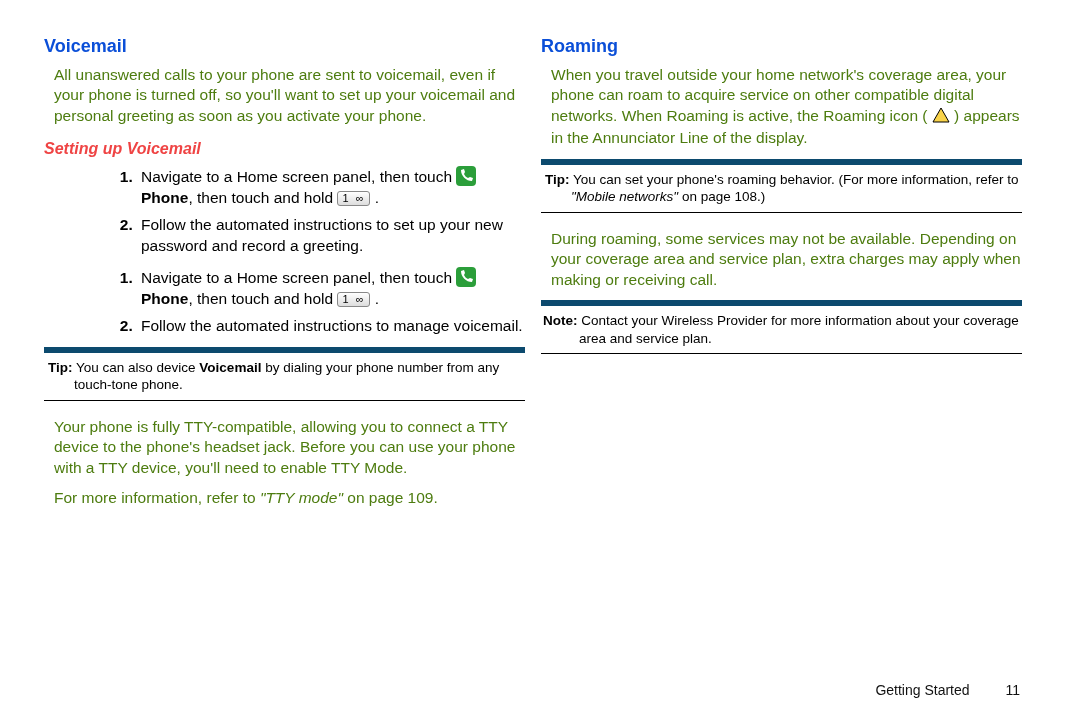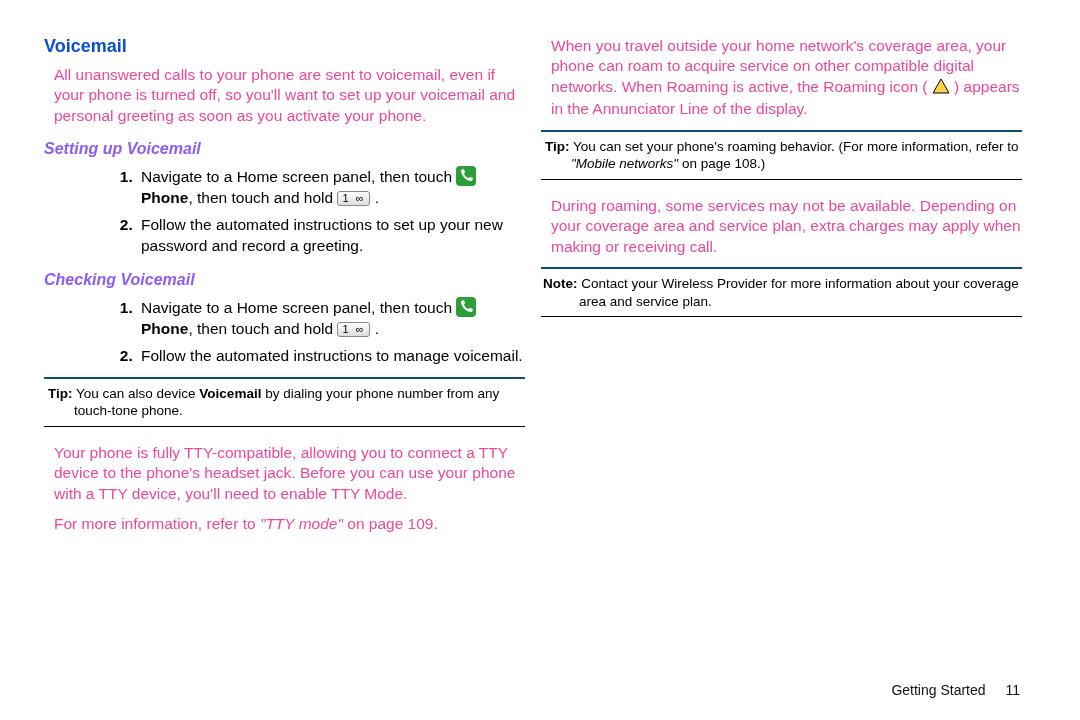--- a/index.html
+++ b/index.html
@@ -24,52 +24,52 @@
     min-width: 0;
   }
   .h2 {
     color: #0b4fd8;
     font-weight: 700;
     font-size: 18px;
     margin: 0 0 8px 0;
     font-family: Arial, Helvetica, sans-serif;
   }
   .h3 {
-    color: #8b5cf6;
+    color: #ef4444;
     font-style: italic;
     font-weight: 700;
     font-size: 16px;
     margin: 14px 0 8px 0;
   }
   .para {
     font-size: 15.5px;
     line-height: 1.32;
     margin: 0 0 10px 0;
     padding-left: 10px;
-    color: #ec4899;
+    color: #4d7c0f;
   }
   ol {
     padding-left: 46px;
     margin: 4px 0 10px 0;
   }
   ol li {
     font-size: 15.5px;
     line-height: 1.35;
     padding-left: 4px;
     margin-bottom: 6px;
     margin-left: 47px;
   }
   ol li::marker {
     font-weight: 700;
   }
   .strong { font-weight: 700; }
   .tip {
     font-size: 13.5px;
     line-height: 1.3;
-    border-top: 2px solid #0c4a6e;
+    border-top: 6px solid #0c4a6e;
     border-bottom: 1px solid #000;
     padding: 6px 0 6px 0;
     margin: 6px 0 16px 0;
   }
   .tip-label { font-weight: 700; }
   .tip-body { display:block; padding-left: 30px; text-indent: -26px; }
   .note-body { display:block; padding-left: 38px; text-indent: -36px; }
   .ref-italic { font-style: italic; }
   .phone-icon {
     display: inline-block;
@@ -95,21 +95,21 @@
   .roam-icon {
     display:inline-block; vertical-align:-2px;
   }
   .footer {
     position: absolute;
     bottom: 22px;
     right: 60px;
     font-size: 14px;
     color: #111;
   }
-  .footer .pn { margin-left: 16px; }
+  .footer .pn { margin-left: 32px; }
 </style>
 </head>
 <body>
 
 <div class="page">
 
   <div class="col">
 
     <div class="h2">Voicemail</div>
     <p class="para">All unanswered calls to your phone are sent to voicemail, even if your phone is turned off, so you'll want to set up your voicemail and personal greeting as soon as you activate your phone.</p>
@@ -122,21 +122,20 @@
           <svg width="16" height="16" viewBox="0 0 16 16">
               <path d="M3 2c0 6 5 11 11 11l1-3-3-1-2 1c-2-1-3-2-4-4l1-2-1-3z" fill="#fff"></path>
             </svg>
         </span>
         <span class="strong"> Phone</span><span>, then touch and hold </span>
         <span class="key-icon">1 ∞</span><span> .</span>
       </li>
       <li>Follow the automated instructions to set up your new password and record a greeting.</li>
     </ol>
 
-    <div class="h3">Checking Voicemail</div>
     <ol>
       <li>
         <span>Navigate to a Home screen panel, then touch </span>
         <span class="phone-icon">
           <svg width="16" height="16" viewBox="0 0 16 16">
               <path d="M3 2c0 6 5 11 11 11l1-3-3-1-2 1c-2-1-3-2-4-4l1-2-1-3z" fill="#fff"></path>
             </svg>
         </span>
         <span class="strong"> Phone</span><span>, then touch and hold </span>
         <span class="key-icon">1 ∞</span><span> .</span>
@@ -150,20 +149,21 @@
       </span>
     </div>
 
     <p class="para">Your phone is fully TTY-compatible, allowing you to connect a TTY device to the phone's headset jack. Before you can use your phone with a TTY device, you'll need to enable TTY Mode.</p>
     <p class="para">
       <span>For more information, refer to </span><span class="ref-italic">"TTY mode"</span><span> on page 109.</span>
     </p>
   </div>
 
   <div class="col">
+    <div class="h2">Roaming</div>
     <p class="para">
       <span>When you travel outside your home network's coverage area, your phone can roam to acquire service on other compatible digital networks. When Roaming is active, the Roaming icon ( </span>
       <span class="roam-icon">
         <svg width="18" height="16" viewBox="0 0 18 16">
             <polygon points="9,1 17,15 1,15" fill="#f9d34a" stroke="#000" stroke-width="1"></polygon>
           </svg>
       </span>
       <span> ) appears in the Annunciator Line of the display.</span>
     </p>
 

